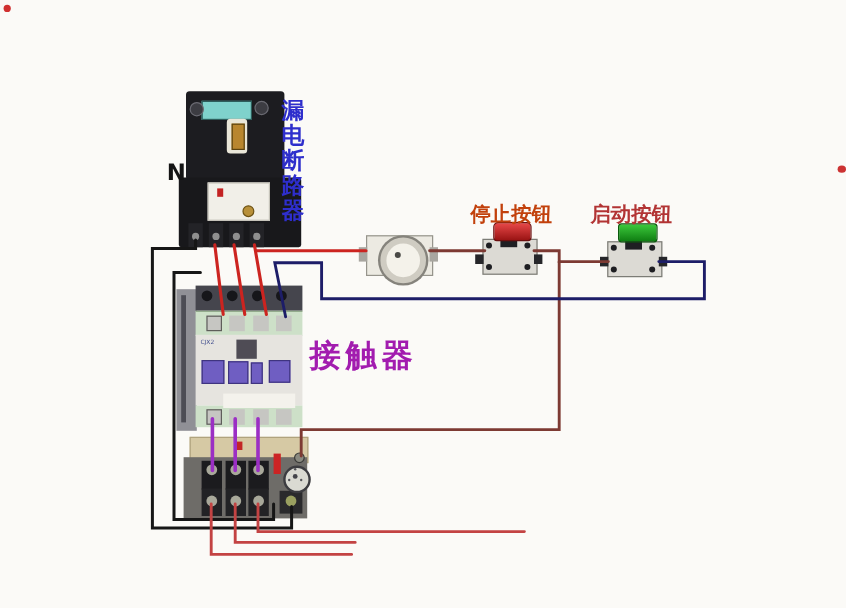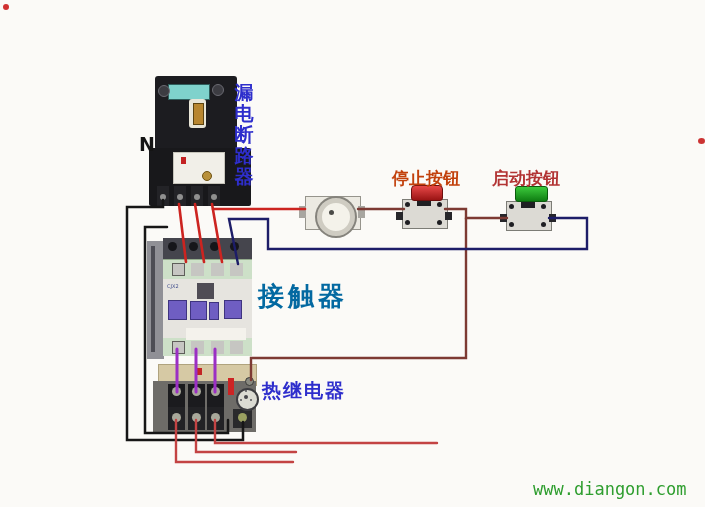--- a/index.html
+++ b/index.html
@@ -188,19 +188,17 @@
   <div class="lbl" style="left: 232px; top: 82px; width: 24px; font-size: 19px; line-height: 21px; text-align: center; color: rgb(46, 46, 204);">
     <div>漏</div>
     <div>电</div>
     <div>断</div>
     <div>路</div>
     <div>器</div>
   </div>
   <div class="lbl" style="left: 139px; top: 133px; font-size: 19px; color: rgb(20, 20, 20);">N</div>
   <div class="lbl" style="left: 392px; top: 167px; font-size: 17px; color: #c2410c;">停止按钮</div>
   <div class="lbl" style="left: 492px; top: 167px; font-size: 17px; color: rgb(178, 52, 52);">启动按钮</div>
-  <div class="lbl" style="left: 258px; top: 279px; font-size: 26px; letter-spacing: 4px; color: #0369a1; font-family: Liberation Serif, serif;">接触器</div>
-  <div class="lbl" style="left: 262px; top: 378px; font-size: 19px; letter-spacing: 2px; color: rgb(46, 46, 204);">热继电器</div>
-  <div class="lbl" style="left: 533px; top: 479px; font-size: 17px; font-weight: normal; font-family: &quot;DejaVu Sans Mono&quot;, monospace; color: rgb(47, 158, 47);">www.diangon.com</div>
+  <div class="lbl" style="left: 258px; top: 279px; font-size: 26px; letter-spacing: 4px; color: #a21caf; font-family: Liberation Serif, serif;">接触器</div>
 
   <div class="abs dot-tl"></div>
   <div class="abs dot-r"></div>
 </div>
 
 </body></html>

